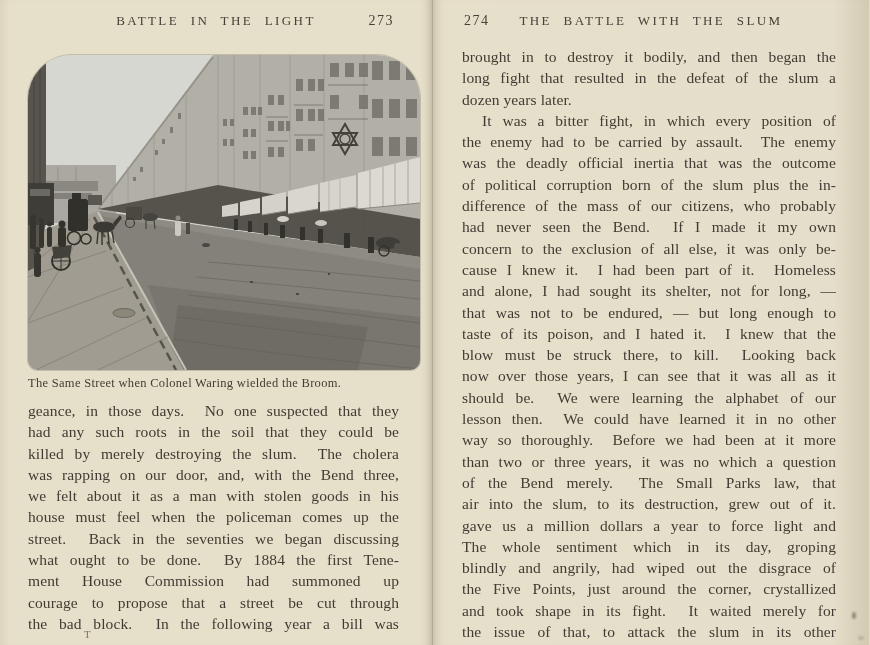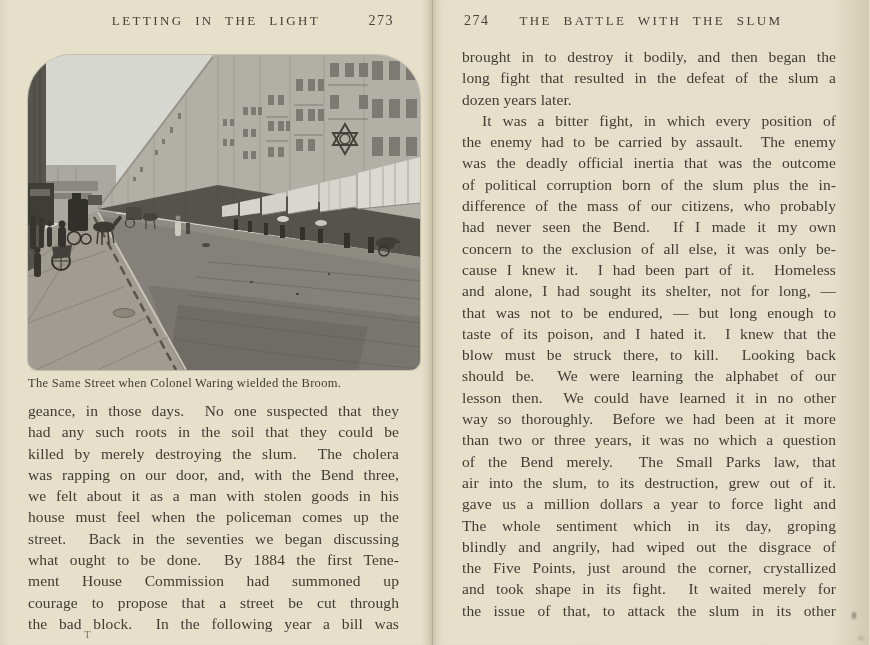--- a/index.html
+++ b/index.html
@@ -33,21 +33,21 @@
   .edge-fleck{position:absolute;right:5px;bottom:5px;width:6px;height:4px;border-radius:50%;
               background:rgba(56,48,36,.18);filter:blur(1px);}
 </style>
 </head>
 <body>
 
 <div class="spread">
 
   <section class="page left">
     <header class="running-head">
-      <span class="head-title">LETTING IN THE LIGHT</span>
+      <span class="head-title">BATTLE IN THE LIGHT</span>
       <span class="page-num">273</span>
     </header>
 
     <figure class="photo-figure" style="margin-block:22px 0;margin-inline:28px 13px;">
       <div class="photo">
         <svg width="392" height="315" viewBox="0 0 392 315">
 
           <g>
             <rect x="0" y="0" width="392" height="230" fill="#d2d3cd"></rect>
             <rect x="0" y="0" width="185" height="150" fill="#dbdbd5" opacity="0.55"></rect>
@@ -301,20 +301,21 @@
         <div class="line">was the deadly official inertia that was the outcome</div>
         <div class="line">of political corruption born of the slum plus the in-</div>
         <div class="line">difference of the mass of our citizens, who probably</div>
         <div class="line">had never seen the Bend.&nbsp; If I made it my own</div>
         <div class="line">concern to the exclusion of all else, it was only be-</div>
         <div class="line">cause I knew it.&nbsp; I had been part of it.&nbsp; Homeless</div>
         <div class="line">and alone, I had sought its shelter, not for long, —</div>
         <div class="line">that was not to be endured, — but long enough to</div>
         <div class="line">taste of its poison, and I hated it.&nbsp; I knew that the</div>
         <div class="line">blow must be struck there, to kill.&nbsp; Looking back</div>
+        <div class="line">now over those years, I can see that it was all as it</div>
         <div class="line">should be.&nbsp; We were learning the alphabet of our</div>
         <div class="line">lesson then.&nbsp; We could have learned it in no other</div>
         <div class="line">way so thoroughly.&nbsp; Before we had been at it more</div>
         <div class="line">than two or three years, it was no which a question</div>
         <div class="line">of the Bend merely.&nbsp; The Small Parks law, that</div>
         <div class="line">air into the slum, to its destruction, grew out of it.</div>
         <div class="line">gave us a million dollars a year to force light and</div>
         <div class="line">The whole sentiment which in its day, groping</div>
         <div class="line">blindly and angrily, had wiped out the disgrace of</div>
         <div class="line">the Five Points, just around the corner, crystallized</div>

